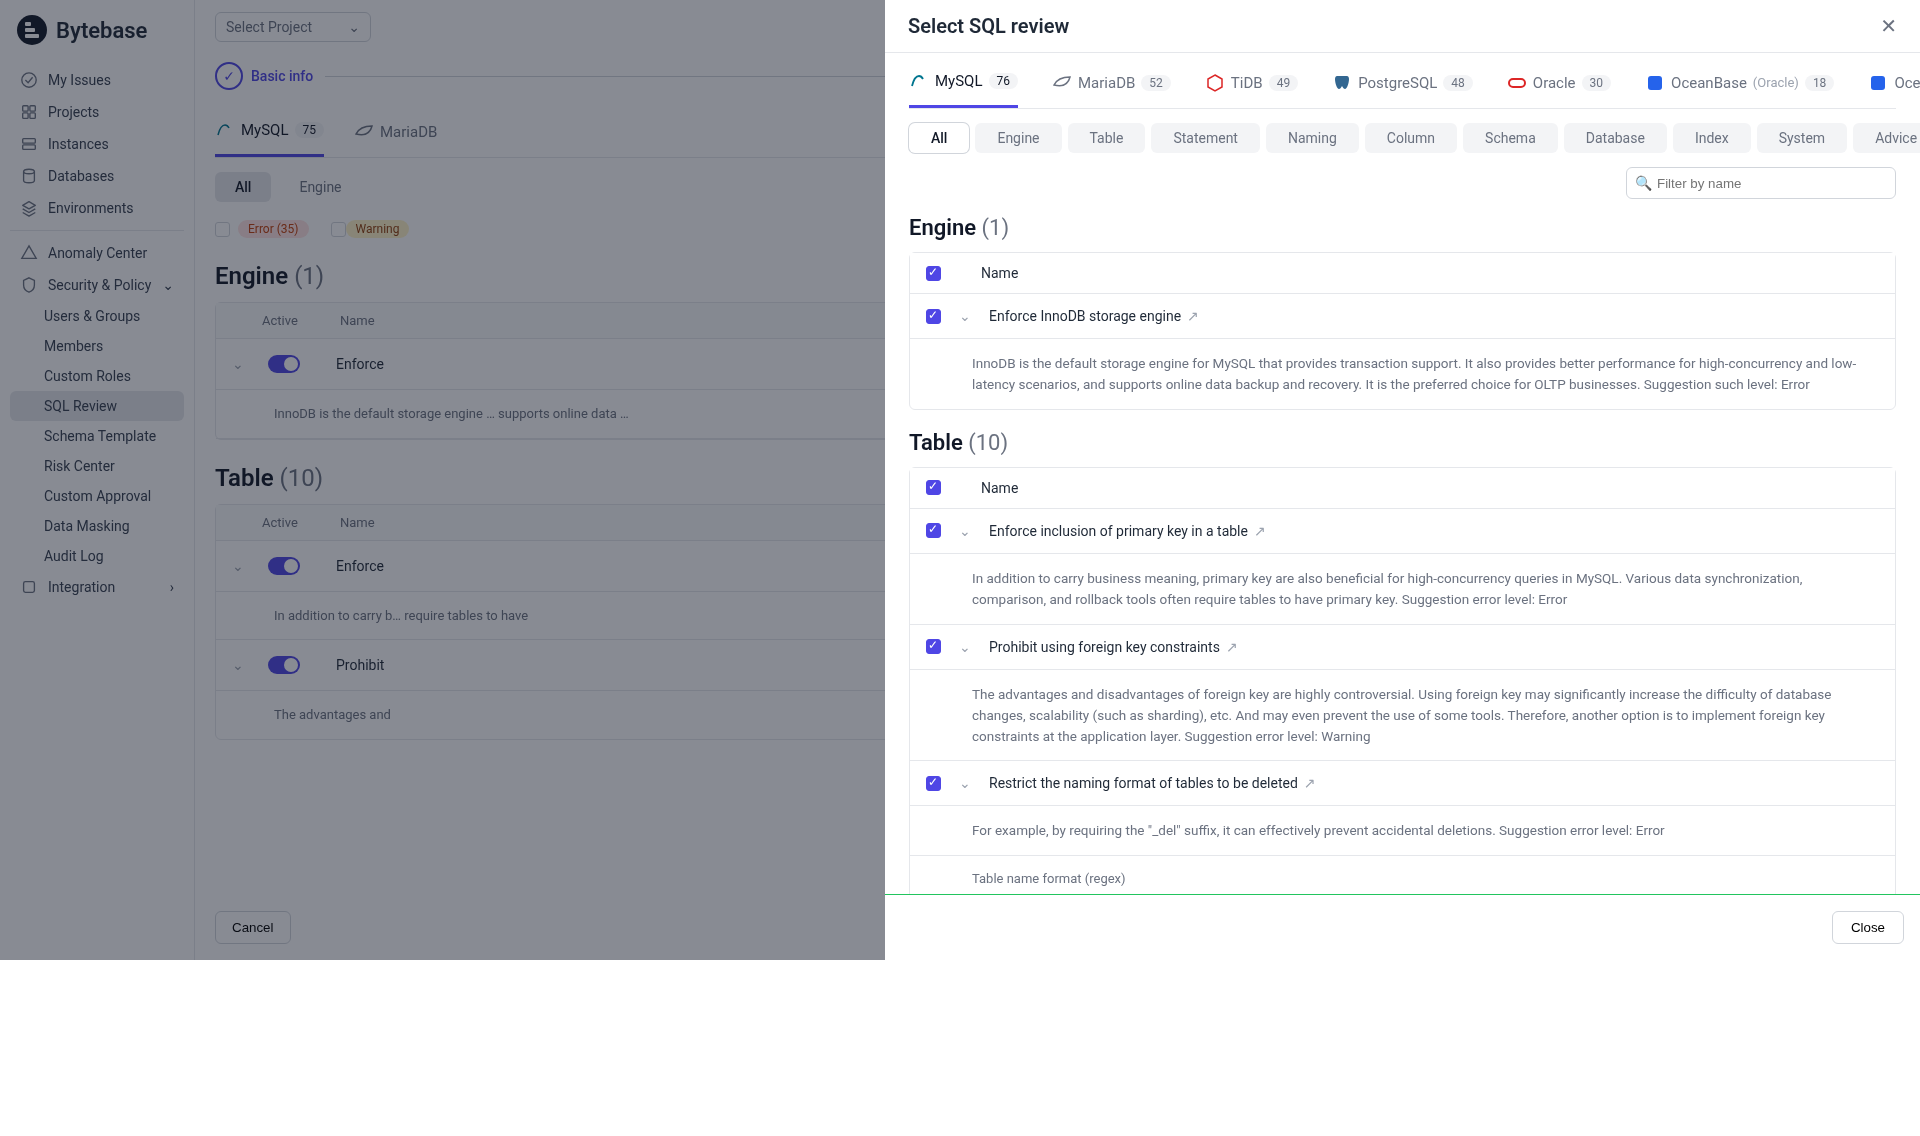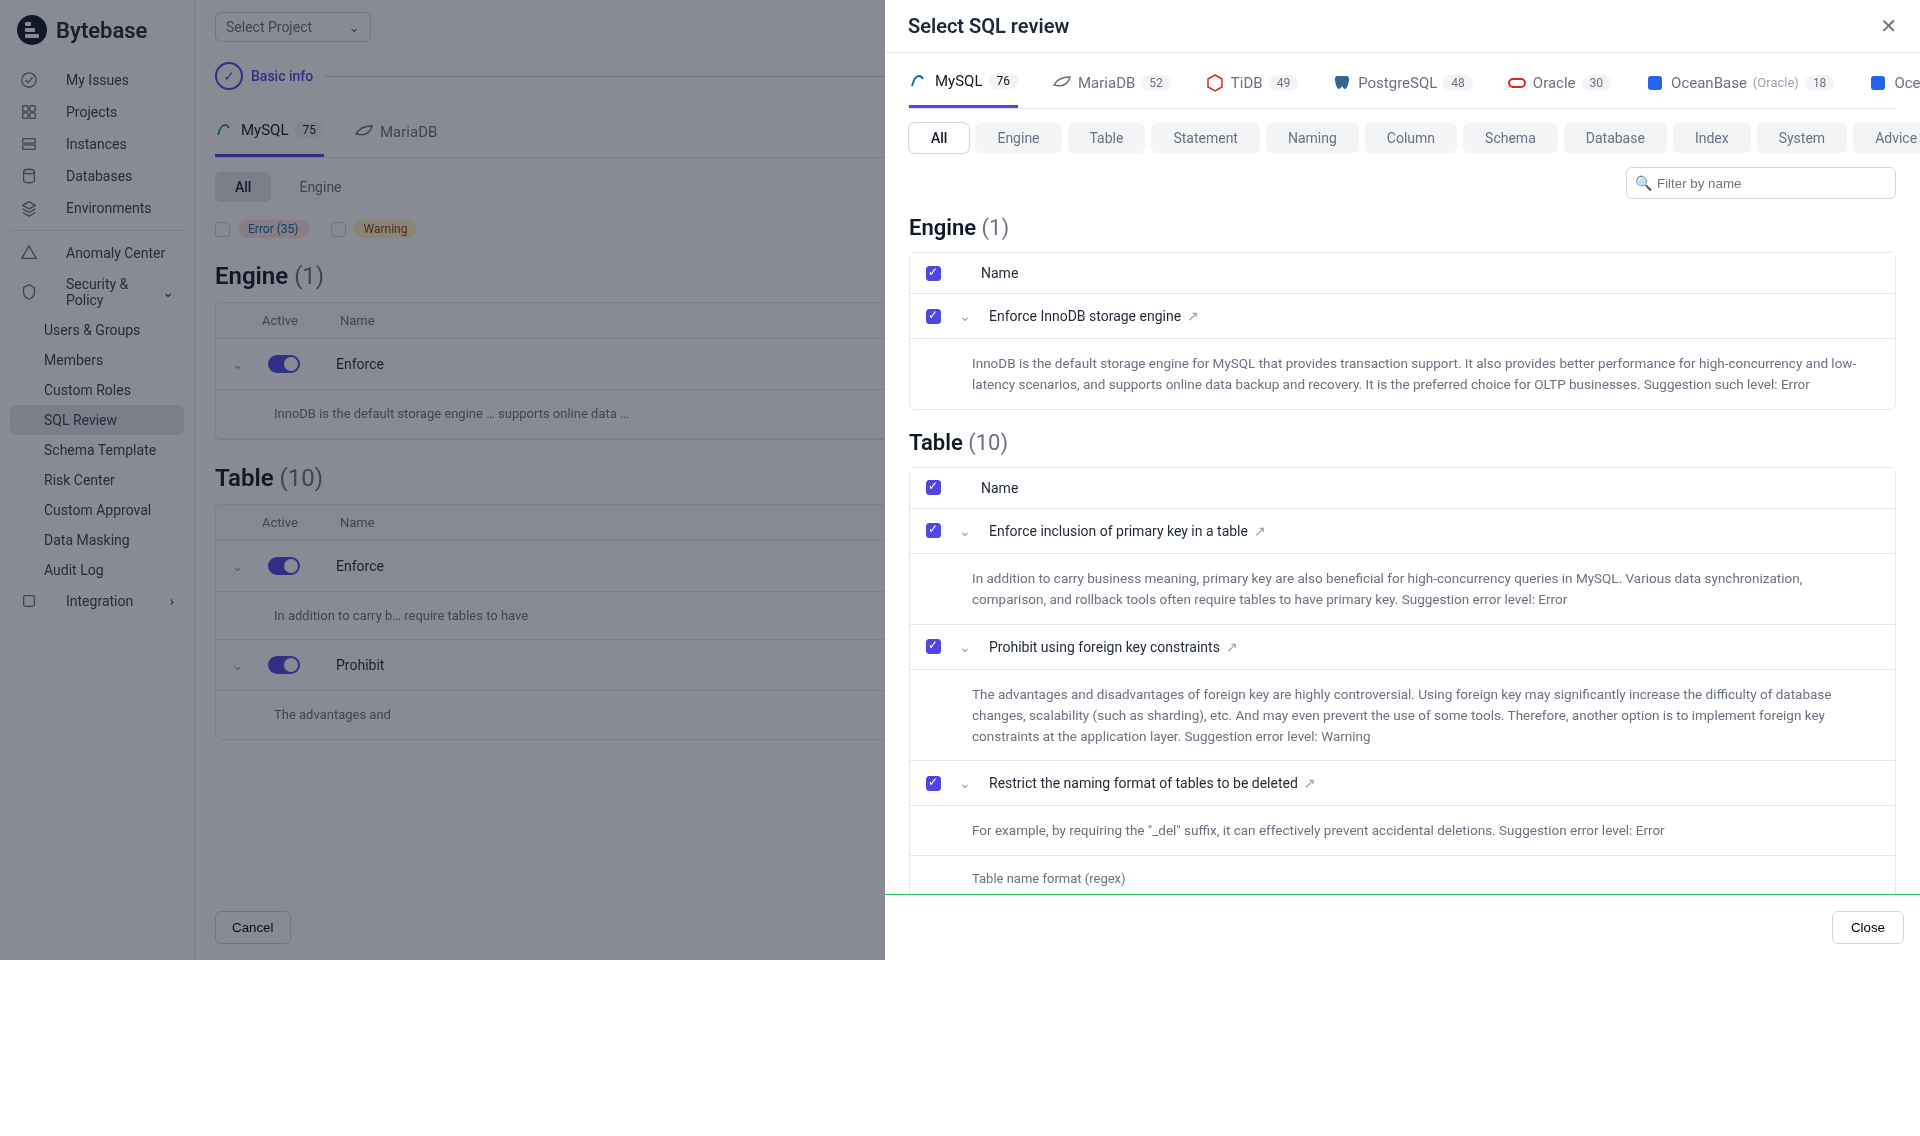--- a/index.html
+++ b/index.html
@@ -3,21 +3,21 @@
   <meta charset="utf-8">
   <style>
     * { margin:0; padding:0; box-sizing:border-box; }
     body{font-family:-apple-system,BlinkMacSystemFont,"Segoe UI",Roboto,sans-serif;font-size:14px;color:#1f2937;background:#fff;overflow:hidden}
     .app{display:flex;height:960px;width:1920px;position:relative}
     
     .sidebar{width:195px;background:#fff;border-right:1px solid #e5e7eb;display:flex;flex-direction:column}
     .logo{display:flex;align-items:center;gap:8px;padding:14px 16px;font-size:22px;font-weight:600}
     .logo svg{width:32px;height:32px}
     .nav{flex:1;padding:4px 10px}
-    .nav-item{display:flex;align-items:center;gap:28px;padding:7px 10px;border-radius:6px;font-size:14px;color:#374151}
+    .nav-item{display:flex;align-items:center;gap:10px;padding:7px 10px;border-radius:6px;font-size:14px;color:#374151}
     .nav-item.active{background:#e5e7eb}
     .nav-item.sub{padding-left:34px}
     .nav-item .icon{width:18px;height:18px;flex:0 0 18px}
     .nav-sep{margin:6px 0}
     .chev{margin-left:auto}
     
     .main{flex:1;padding:12px 20px;position:relative;overflow:hidden}
     .proj-select{width:156px;height:30px;border:1px solid #d1d5db;border-radius:6px;padding:0 10px;color:#6b7280;display:flex;align-items:center;justify-content:space-between}
     .stepper{display:flex;align-items:center;gap:0;margin:20px 0}
     .step{display:flex;align-items:center;gap:8px;color:#4f46e5;font-weight:500}
@@ -25,21 +25,21 @@
     .step-line{flex:1;height:1px;background:#d1d5db;margin:0 12px}
     .main-tabs{display:flex;gap:30px;border-bottom:1px solid #e5e7eb;margin-top:20px}
     .main-tab{display:flex;align-items:center;gap:6px;padding:10px 0 14px;font-size:15px;color:#6b7280}
     .main-tab.active{color:#111827;border-bottom:3px solid #4f46e5}
     .count-badge{background:#f3f4f6;border-radius:10px;padding:1px 8px;font-size:12px}
     .cat-tabs{display:flex;gap:8px;margin-top:14px}
     .cat-tab{padding:7px 20px;border-radius:6px;color:#6b7280}
     .cat-tab.active{background:#e5e7eb;color:#111827;font-weight:500}
     .filters{display:flex;align-items:center;gap:22px;margin-top:18px}
     .badge{border-radius:10px;padding:2px 10px;font-size:12px}
-    .badge.err{background:#fee2e2;color:#0369a1}
+    .badge.err{background:#fee2e2;color:#c2410c}
     .badge.warn{background:#fef3c7;color:#92400e}
     .cbx{width:15px;height:15px;border:1px solid #d1d5db;border-radius:3px}
     .cbx.checked{background:#4f46e5;border-color:#4f46e5;position:relative}
     .cbx.checked:after{content:"✓";color:#fff;position:absolute;left:1px;top:-2px;font-size:12px}
     .section-title{font-size:24px;font-weight:600;margin-top:24px}
     .section-title span{color:#6b7280;font-weight:400}
     .tbl{margin-top:12px;border:1px solid #e5e7eb;border-radius:6px}
     .tbl-head{display:flex;align-items:center;padding:10px 16px;background:#f9fafb;border-bottom:1px solid #e5e7eb}
     .tbl-head .col-active{width:78px;color:#6b7280;font-size:13px}
     .tbl-head .col-name{color:#6b7280;font-size:13px}
@@ -215,21 +215,21 @@
     </div>
     <div class="cat-tabs">
       <div class="cat-tab active">All</div>
       <div class="cat-tab">Engine</div>
     </div>
     <div class="filters">
       <label style="display:flex;align-items:center;gap:8px">
           <span class="cbx"></span>
           <span class="badge err">Error (35)</span>
         </label>
-      <label style="display:flex;align-items:center;gap:8px">
+      <label style="display:flex;align-items:center;">
           <span class="cbx"></span>
           <span class="badge warn">Warning</span>
         </label>
     </div>
 
     <h2 class="section-title"><span style="color:#111827;font-weight:600">Engine</span> <span>(1)</span></h2>
     <div class="tbl">
       <div class="tbl-head">
           <span style="width:30px"></span>
           <span class="col-active">Active</span>

